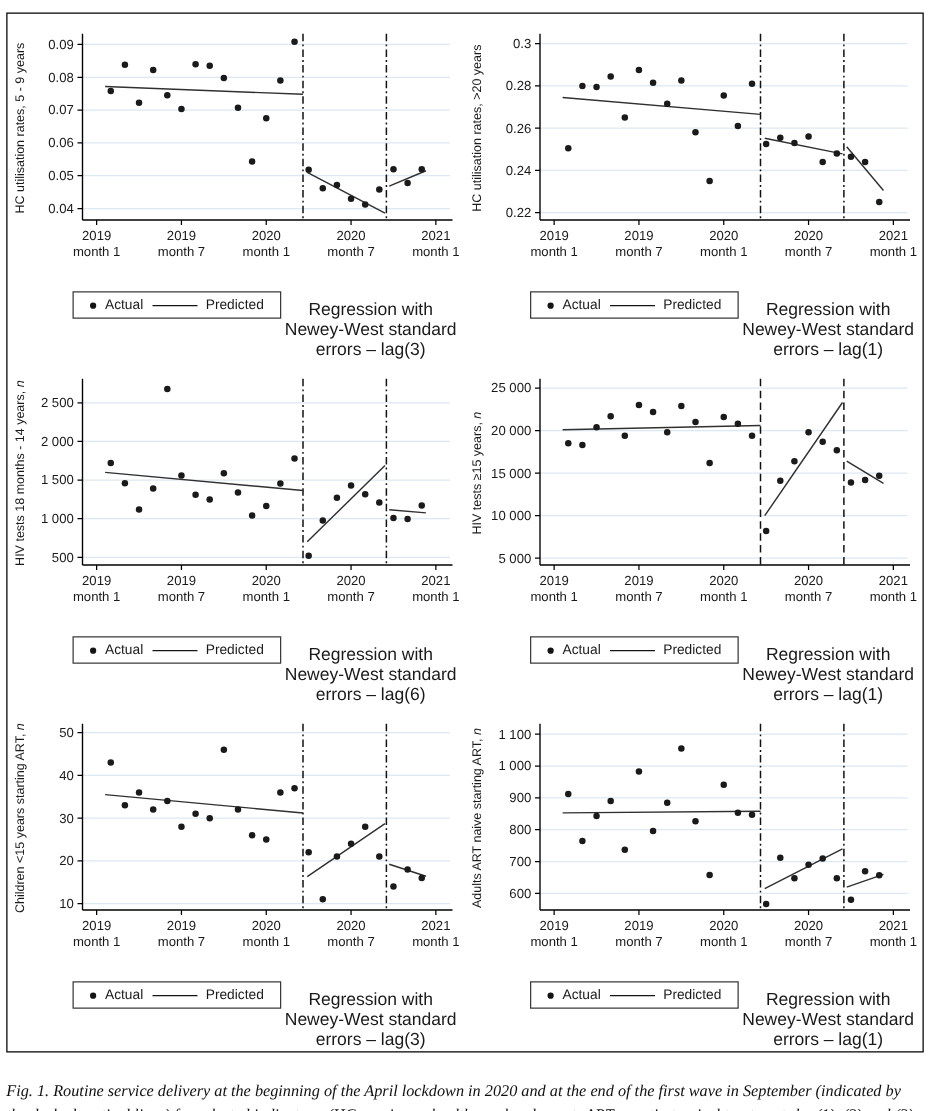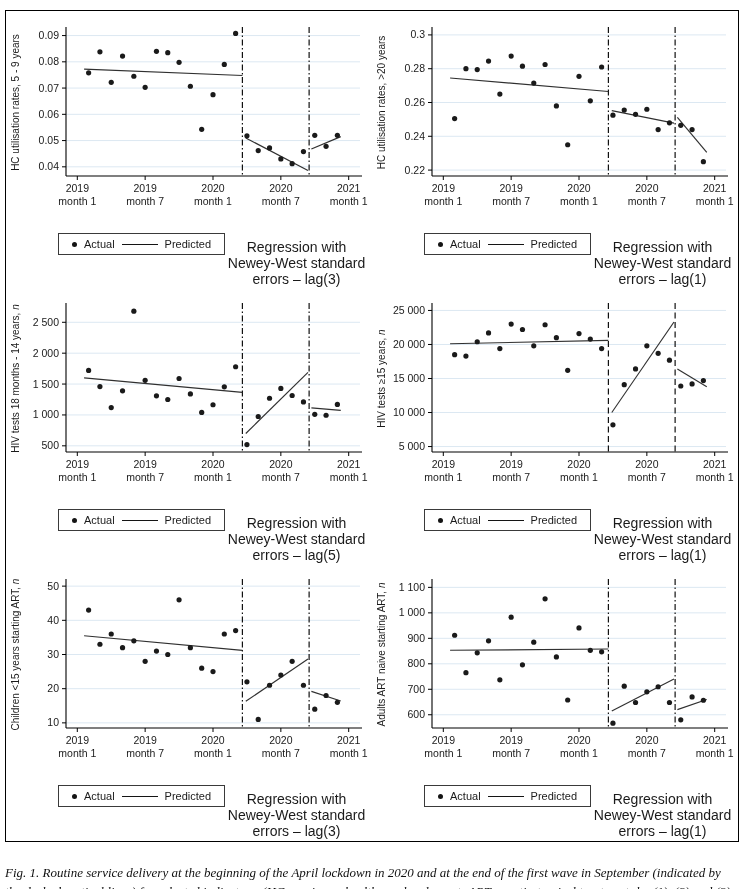--- a/index.html
+++ b/index.html
@@ -283,21 +283,21 @@
           </g>
           <text x="9" y="82.5" text-anchor="middle" font-size="10" fill="#1a1a1a" transform="rotate(-90 9 82.5)"><tspan>HIV tests 18 months - 14 years, </tspan><tspan font-style="italic">n</tspan></text>
         </svg>
         <div class="sub">
           <div class="legend">
             <span class="ldot"></span>
             <span>Actual</span>
             <span class="lline"></span>
             <span>Predicted</span>
           </div>
-          <div class="note">Regression with Newey-West standard errors – lag(5)</div>
+          <div class="note">Regression with Newey-West standard errors – lag(6)</div>
         </div>
       </div>
       <div class="panel">
         <svg width="358" height="210" viewBox="0 0 358 210" style="font-family: &quot;Liberation Sans&quot;, sans-serif;">
           <g>
             <line x1="56" y1="150.55555555555554" x2="350" y2="150.55555555555554" stroke="#dce8f2" stroke-width="1"></line>
             <line x1="56" y1="116.52777777777777" x2="350" y2="116.52777777777777" stroke="#dce8f2" stroke-width="1"></line>
             <line x1="56" y1="82.5" x2="350" y2="82.5" stroke="#dce8f2" stroke-width="1"></line>
             <line x1="56" y1="48.472222222222214" x2="350" y2="48.472222222222214" stroke="#dce8f2" stroke-width="1"></line>
             <line x1="56" y1="14.444444444444457" x2="350" y2="14.444444444444457" stroke="#dce8f2" stroke-width="1"></line>

